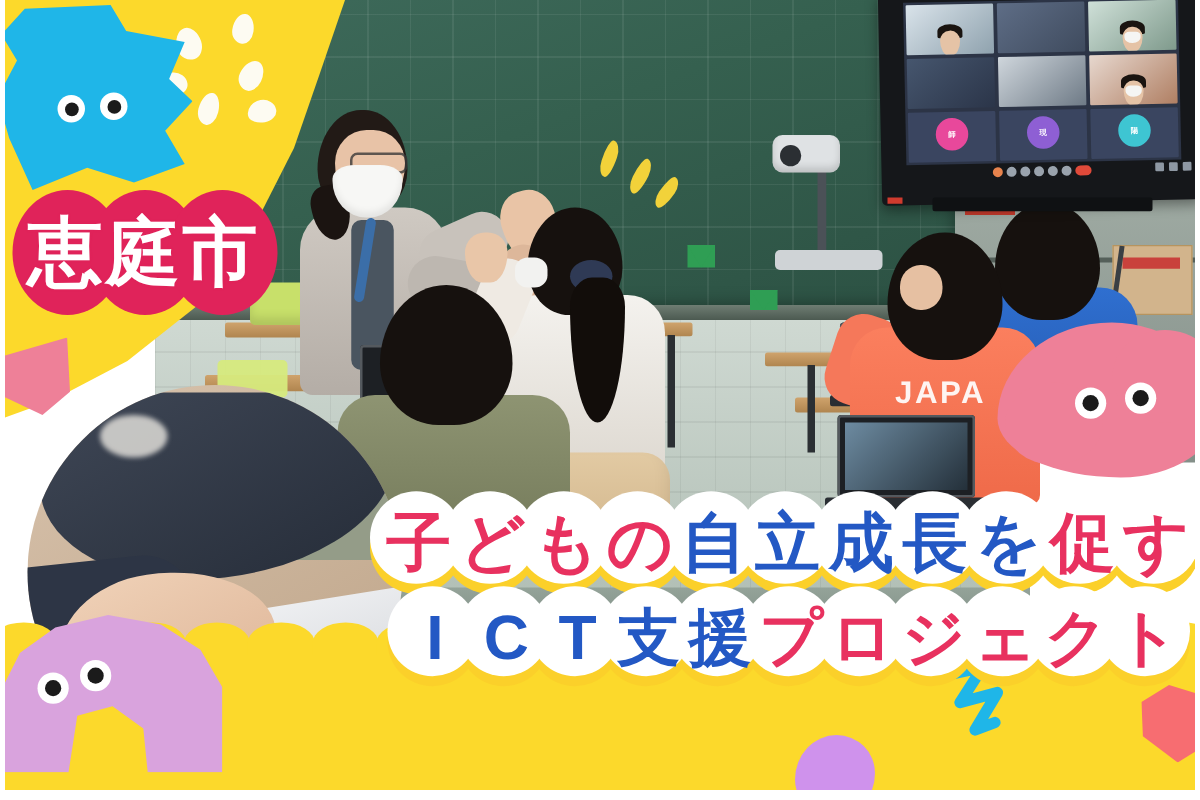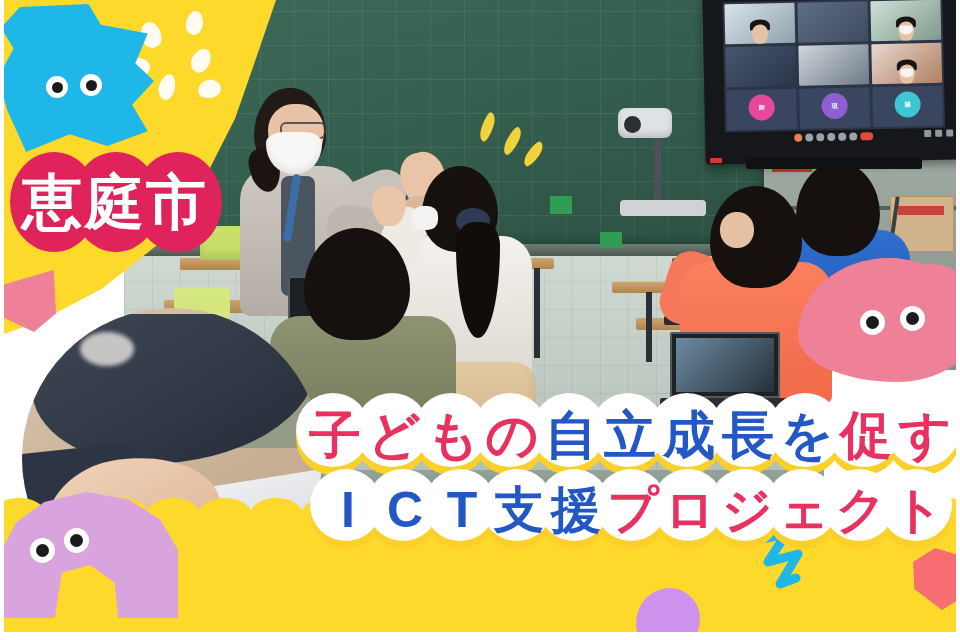--- a/index.html
+++ b/index.html
@@ -495,20 +495,21 @@
       <div id="g-mask"></div>
       <div id="g-scrunch"></div>
       <div id="g-pony"></div>
       <div id="g-chair"></div>
 
       <div class="s-body" id="b3-body"></div>
       <div class="s-head" id="b3-head"></div>
 
       <div id="b2-arm"></div>
       <div class="s-body" id="b2-body"></div>
+      <div id="b2-text">JAPA</div>
       <div class="s-head" id="b2-head"></div>
       <div id="b2-hand"></div>
 
       <div class="laptop-screen" id="lp2"></div>
       <div id="lp2s"></div>
       <div class="laptop-base" id="lp2b"></div>
 
       <div class="s-body" id="b1-body"></div>
       <div class="s-head" id="b1-head"></div>
     </div>

